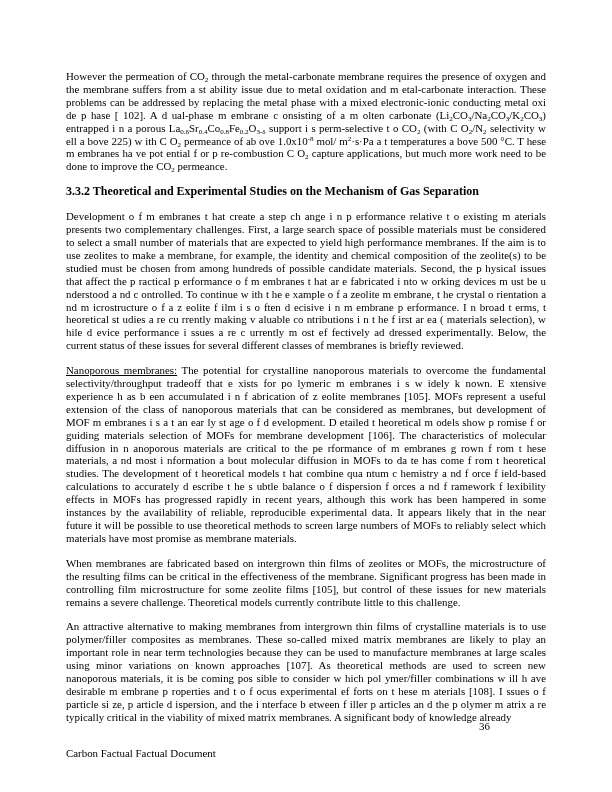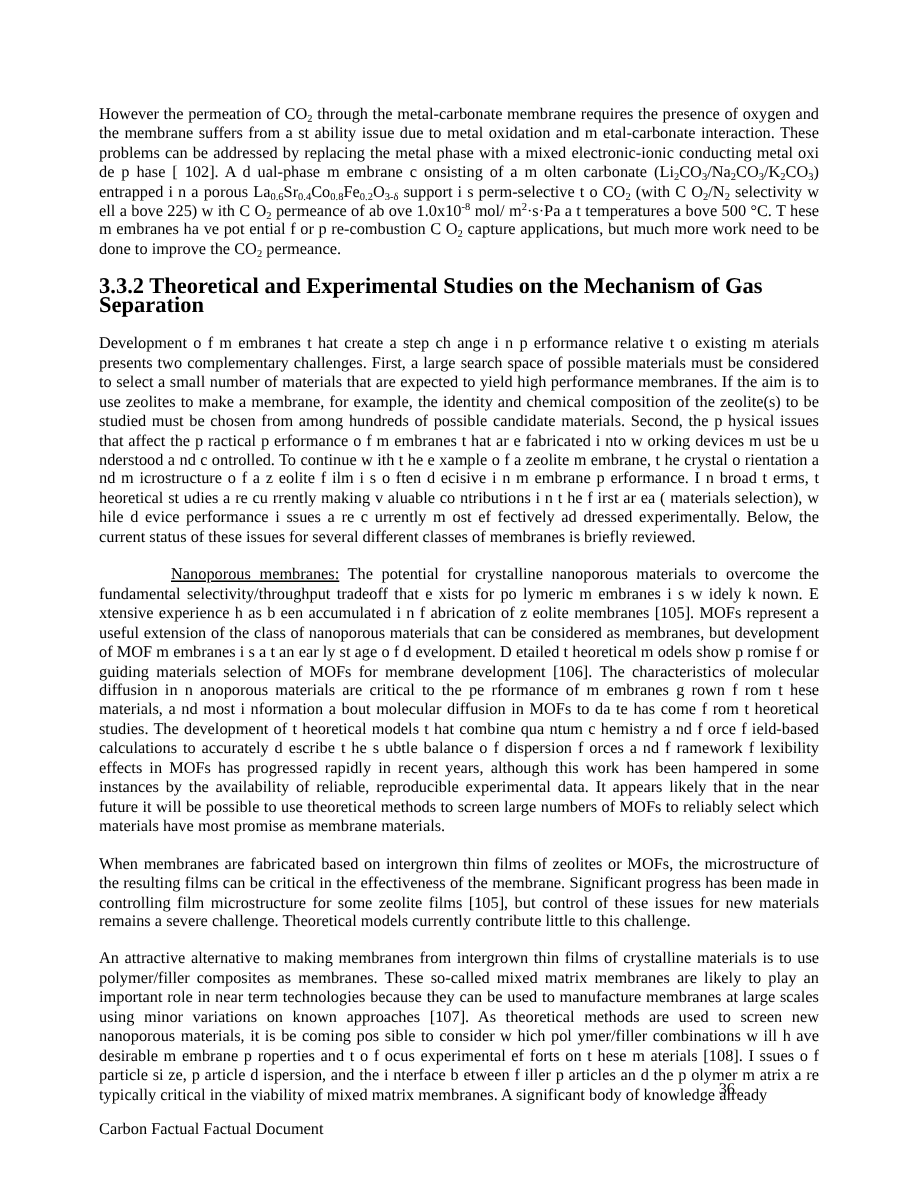--- a/index.html
+++ b/index.html
@@ -23,38 +23,37 @@
     width: 480px;
   }
   .para {
     margin: 0 0 12px 0;
     font-size: 10.9px;
     line-height: 12.9px;
     text-align: justify;
   }
   .heading {
     margin: 0 0 12px 0;
-    font-size: 15px;
+    font-size: 12px;
     line-height: 12.9px;
     font-weight: bold;
     text-align: left;
   }
   .para sub {
     font-size: 7px;
     line-height: 0;
     vertical-align: -2px;
   }
   .para sup {
     font-size: 7px;
     line-height: 0;
     vertical-align: 4px;
   }
   .para u {
     text-decoration: underline;
-    margin-left: 48px;
   }
   .page-number {
     position: absolute;
     top: 720px;
     right: 70px;
     font-size: 10.9px;
     text-align: left;
   }
   .footer {
     position: absolute;

